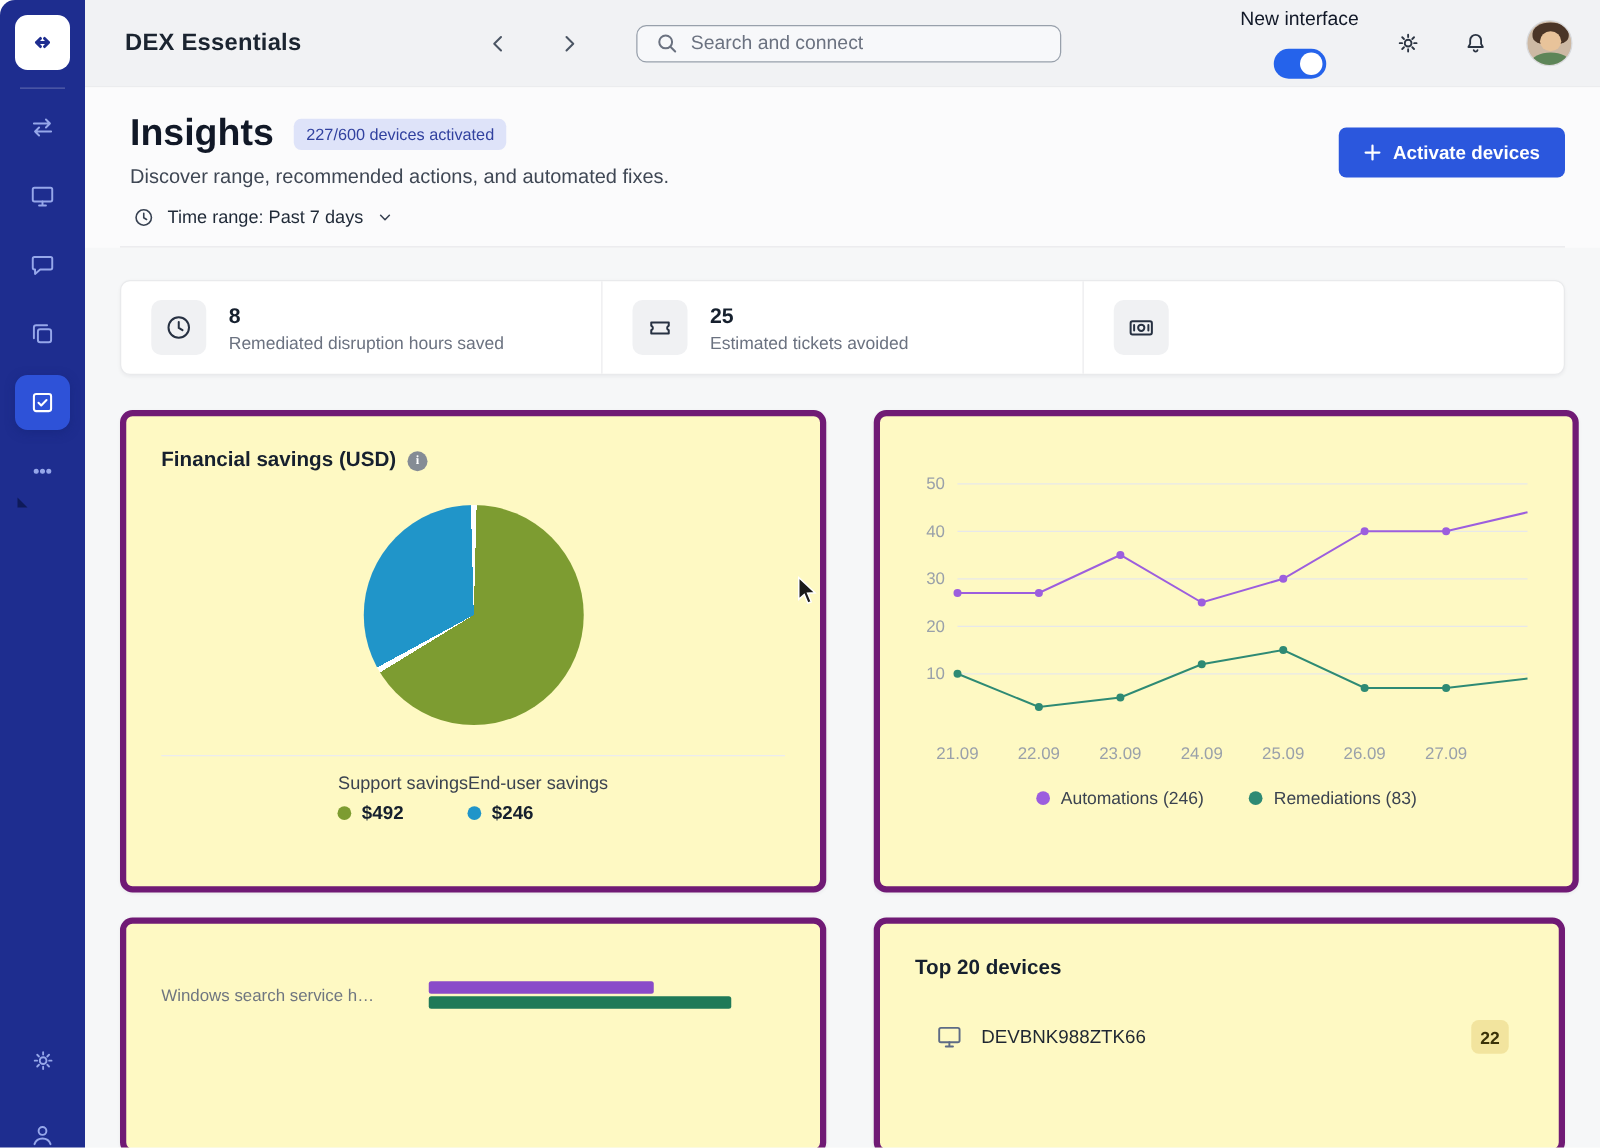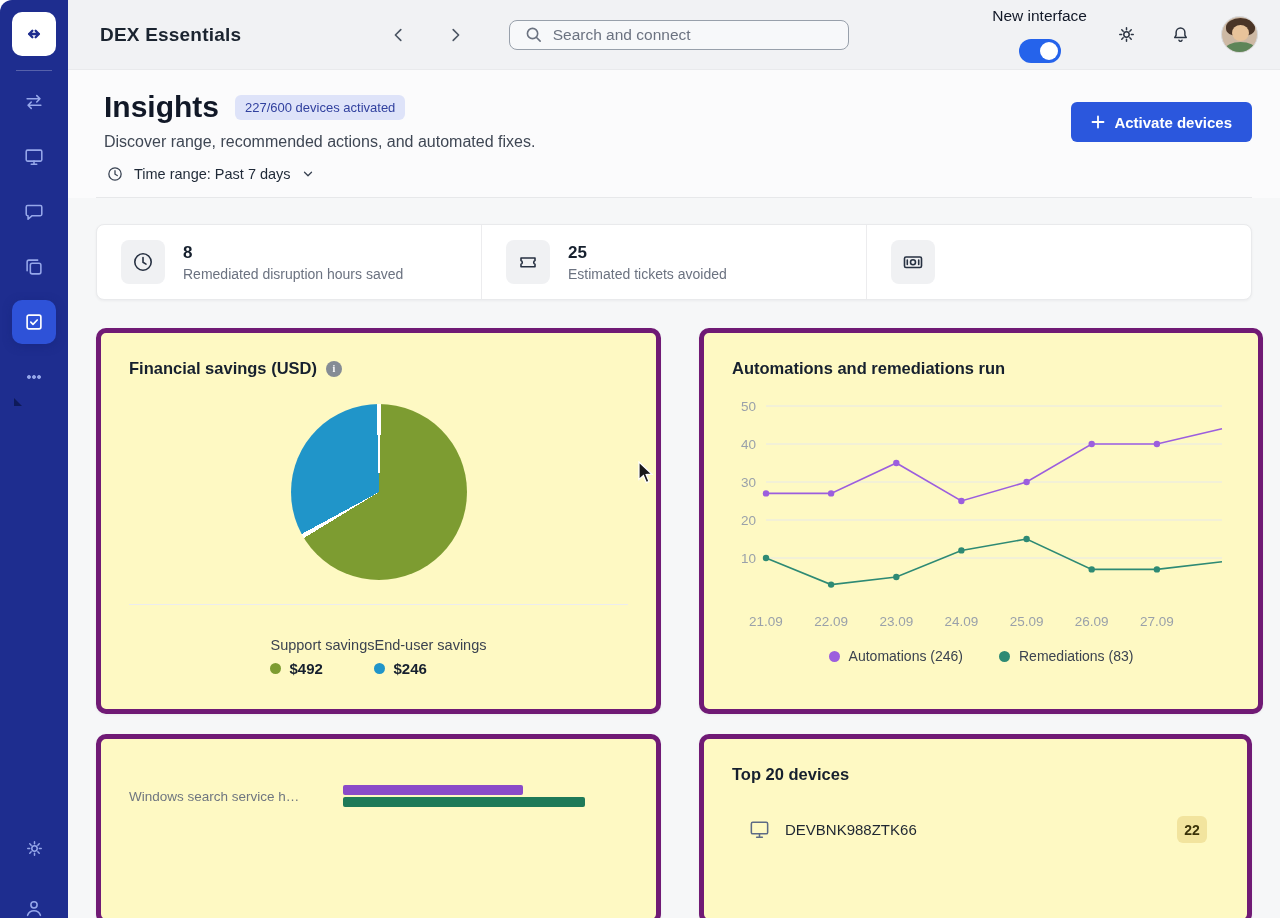--- a/index.html
+++ b/index.html
@@ -97,21 +97,21 @@
   .card { background:#fef9c3; border:5px solid #701a75; border-radius:10px;
     box-shadow:0 1px 3px rgba(16,24,40,.05); padding:26px 28px; }
   .card-title-row { display:flex; align-items:center; gap:9px; }
   .card-title { font-size:16.5px; font-weight:700; color:#16202e; }
   .info-dot { width:16px; height:16px; border-radius:50%; background:#858c95; color:#fff;
     font-size:10px; font-weight:700; display:grid; place-items:center;
     font-family:"Liberation Serif", serif; cursor:pointer; }
 
   .chart-card { height:386px; }
   .pie { width:176px; height:176px; border-radius:50%; margin:26px auto 0; }
-  .pie-legend { margin-top:24px; border-top:1px solid #ececee; padding-top:32px;
+  .pie-legend { margin-top:24px; border-top:1px solid #ececee; padding-top:14px;
     display:flex; justify-content:center; }
   .pl-label { font-size:14.5px; color:#3b4350; }
   .pl-value-row { display:flex; align-items:center; gap:8px; margin-top:7px; }
   .dot { width:11px; height:11px; border-radius:50%; display:inline-block; flex:none; }
   .pl-value { font-size:15px; font-weight:700; color:#16202e; }
 
   .line-chart-wrap { margin-top:12px; }
   .line-legend { display:flex; justify-content:center; gap:36px; margin-top:2px; }
   .ll-item { display:flex; align-items:center; gap:9px; font-size:14px; color:#3b4350; }
 
@@ -326,23 +326,20 @@
             <div class="pl-label">End-user savings</div>
             <div class="pl-value-row">
               <span class="dot" style="background: rgb(32, 149, 201);"></span>
               <span class="pl-value">$246</span>
             </div>
           </div>
         </div>
       </div>
 
       <div class="card chart-card">
-        <div class="card-title-row">
-          <span class="card-title">Automations and remediations run</span>
-        </div>
         <div class="line-chart-wrap"><svg xmlns="http://www.w3.org/2000/svg" width="498" height="252">
               <line x1="34" y1="168.0" x2="490" y2="168.0" stroke="#e7e8ea" stroke-width="1"></line>
               <text x="24" y="172.5" text-anchor="end" font-size="13.5" fill="#9aa1aa" font-family="Liberation Sans, sans-serif">10</text>
               <line x1="34" y1="130.0" x2="490" y2="130.0" stroke="#e7e8ea" stroke-width="1"></line>
               <text x="24" y="134.5" text-anchor="end" font-size="13.5" fill="#9aa1aa" font-family="Liberation Sans, sans-serif">20</text>
               <line x1="34" y1="92.0" x2="490" y2="92.0" stroke="#e7e8ea" stroke-width="1"></line>
               <text x="24" y="96.5" text-anchor="end" font-size="13.5" fill="#9aa1aa" font-family="Liberation Sans, sans-serif">30</text>
               <line x1="34" y1="54.0" x2="490" y2="54.0" stroke="#e7e8ea" stroke-width="1"></line>
               <text x="24" y="58.5" text-anchor="end" font-size="13.5" fill="#9aa1aa" font-family="Liberation Sans, sans-serif">40</text>
               <line x1="34" y1="16.0" x2="490" y2="16.0" stroke="#e7e8ea" stroke-width="1"></line>

